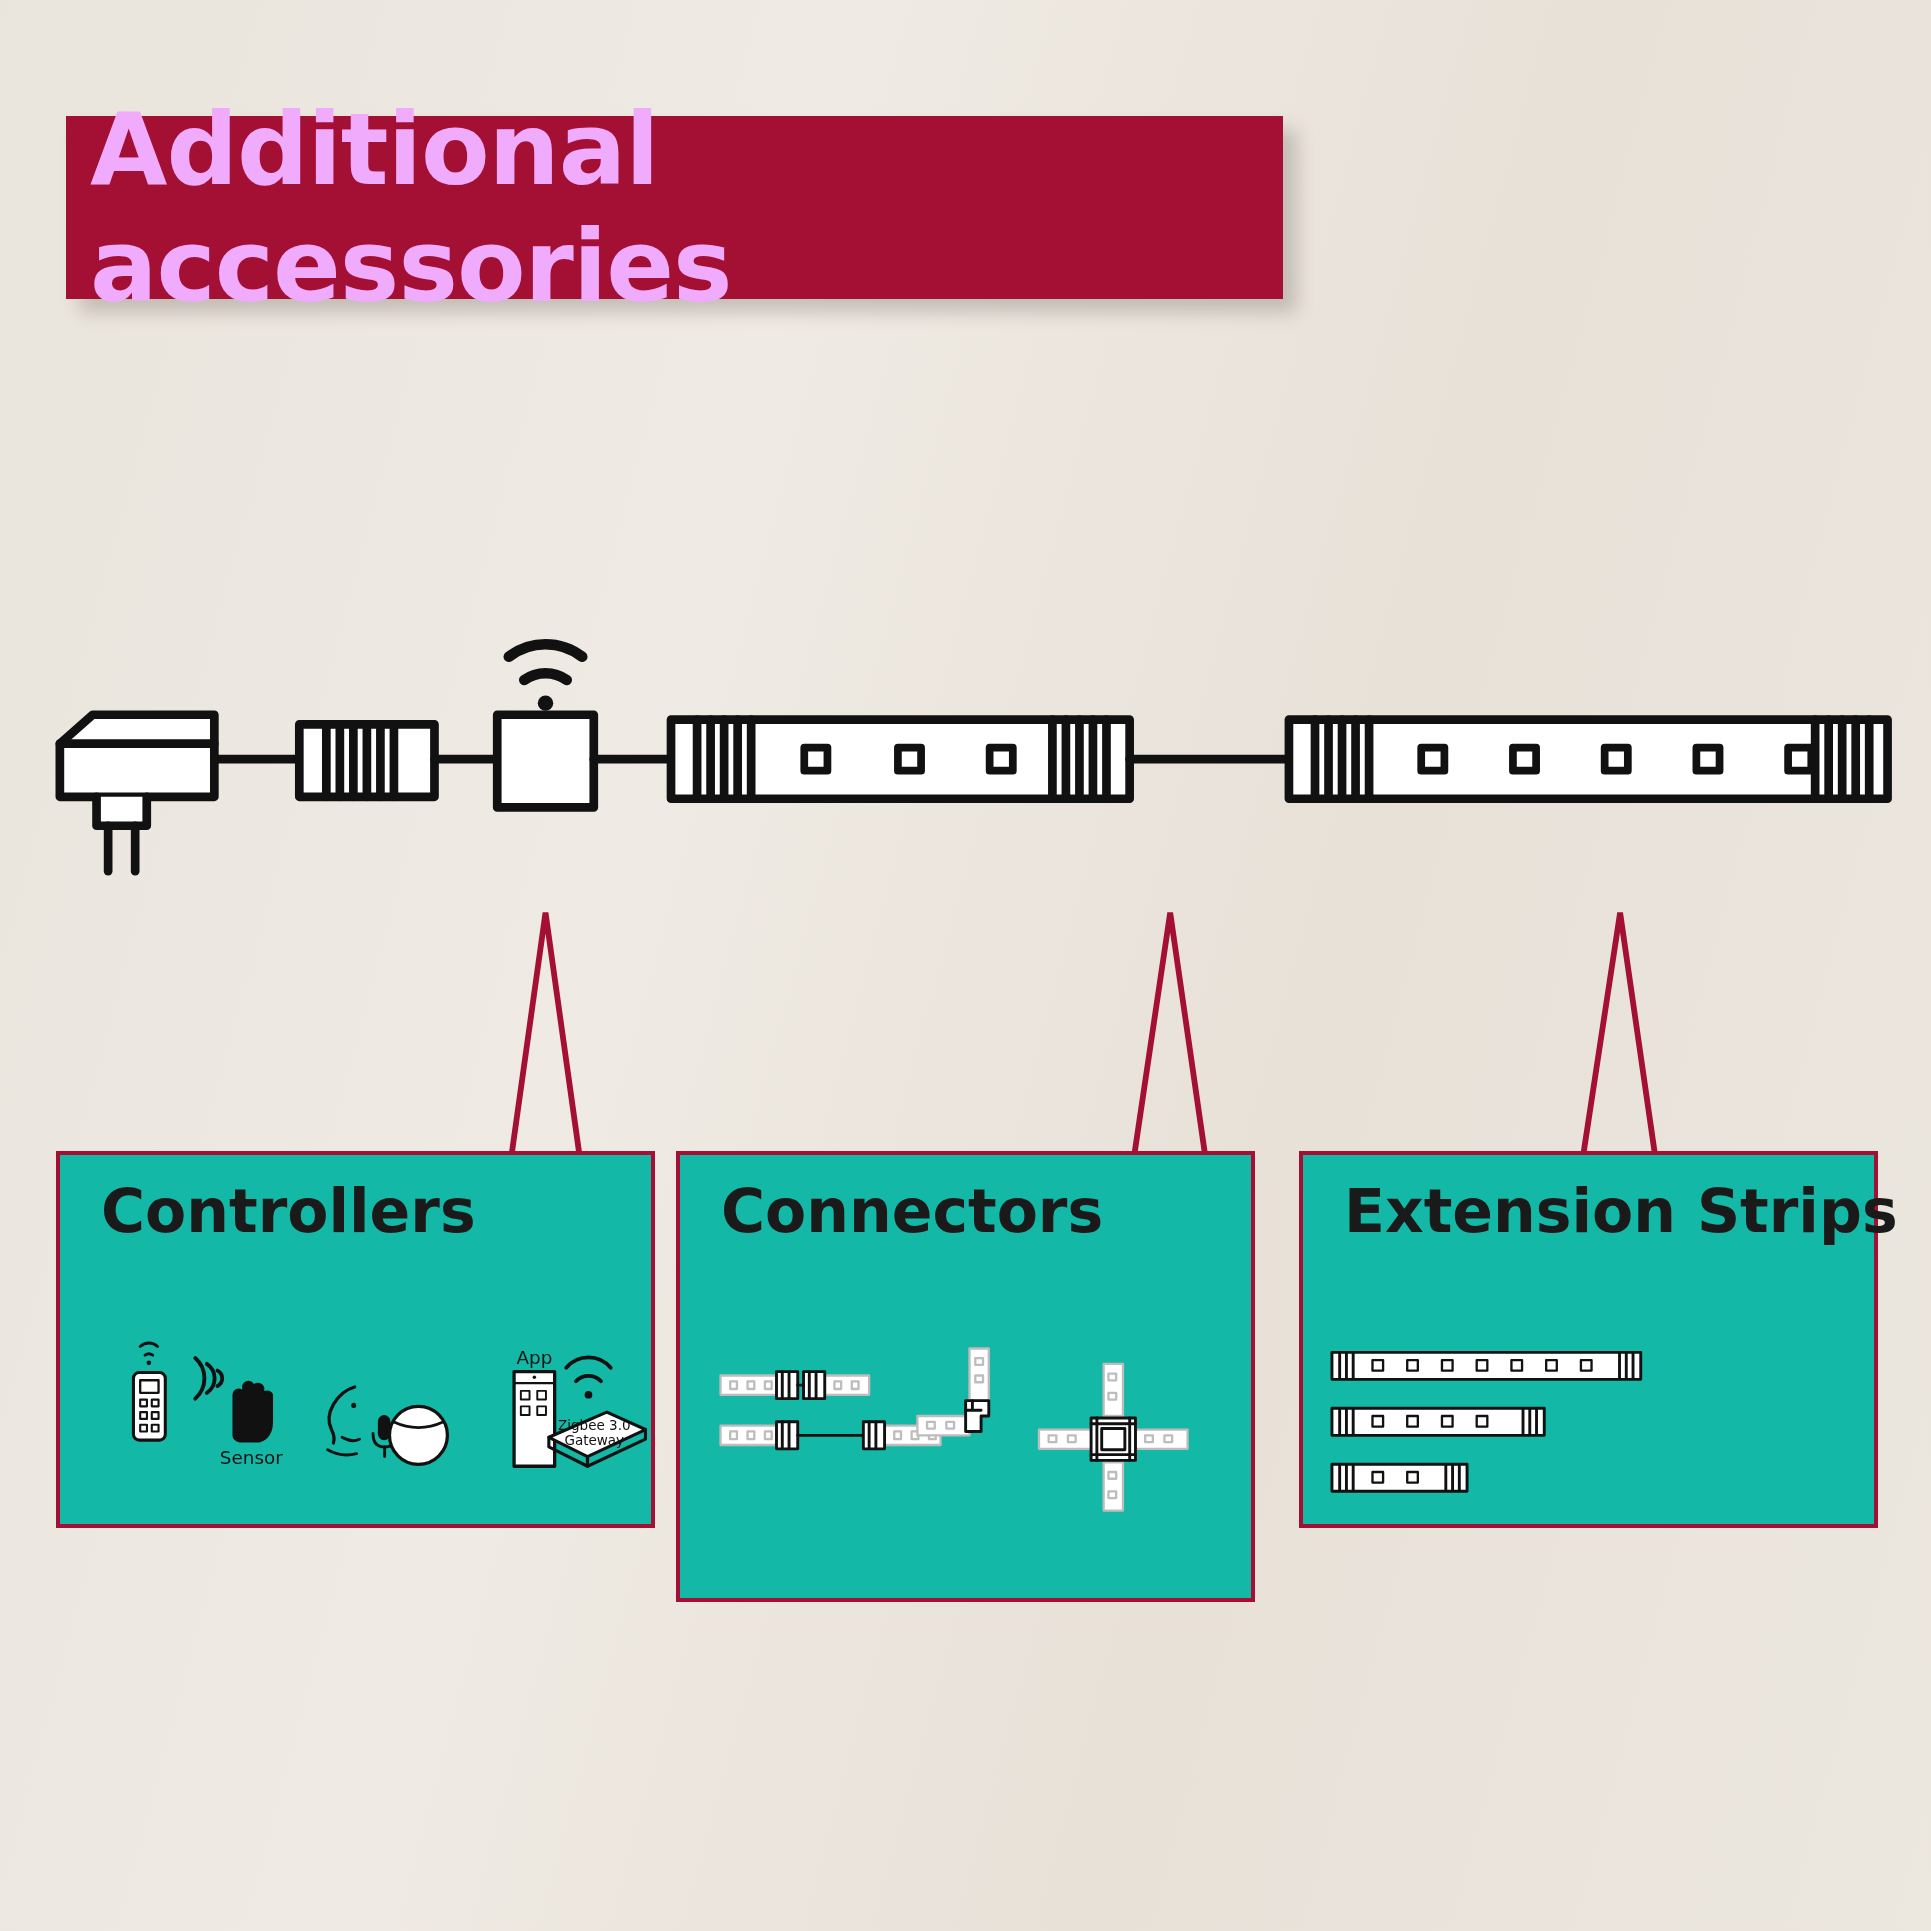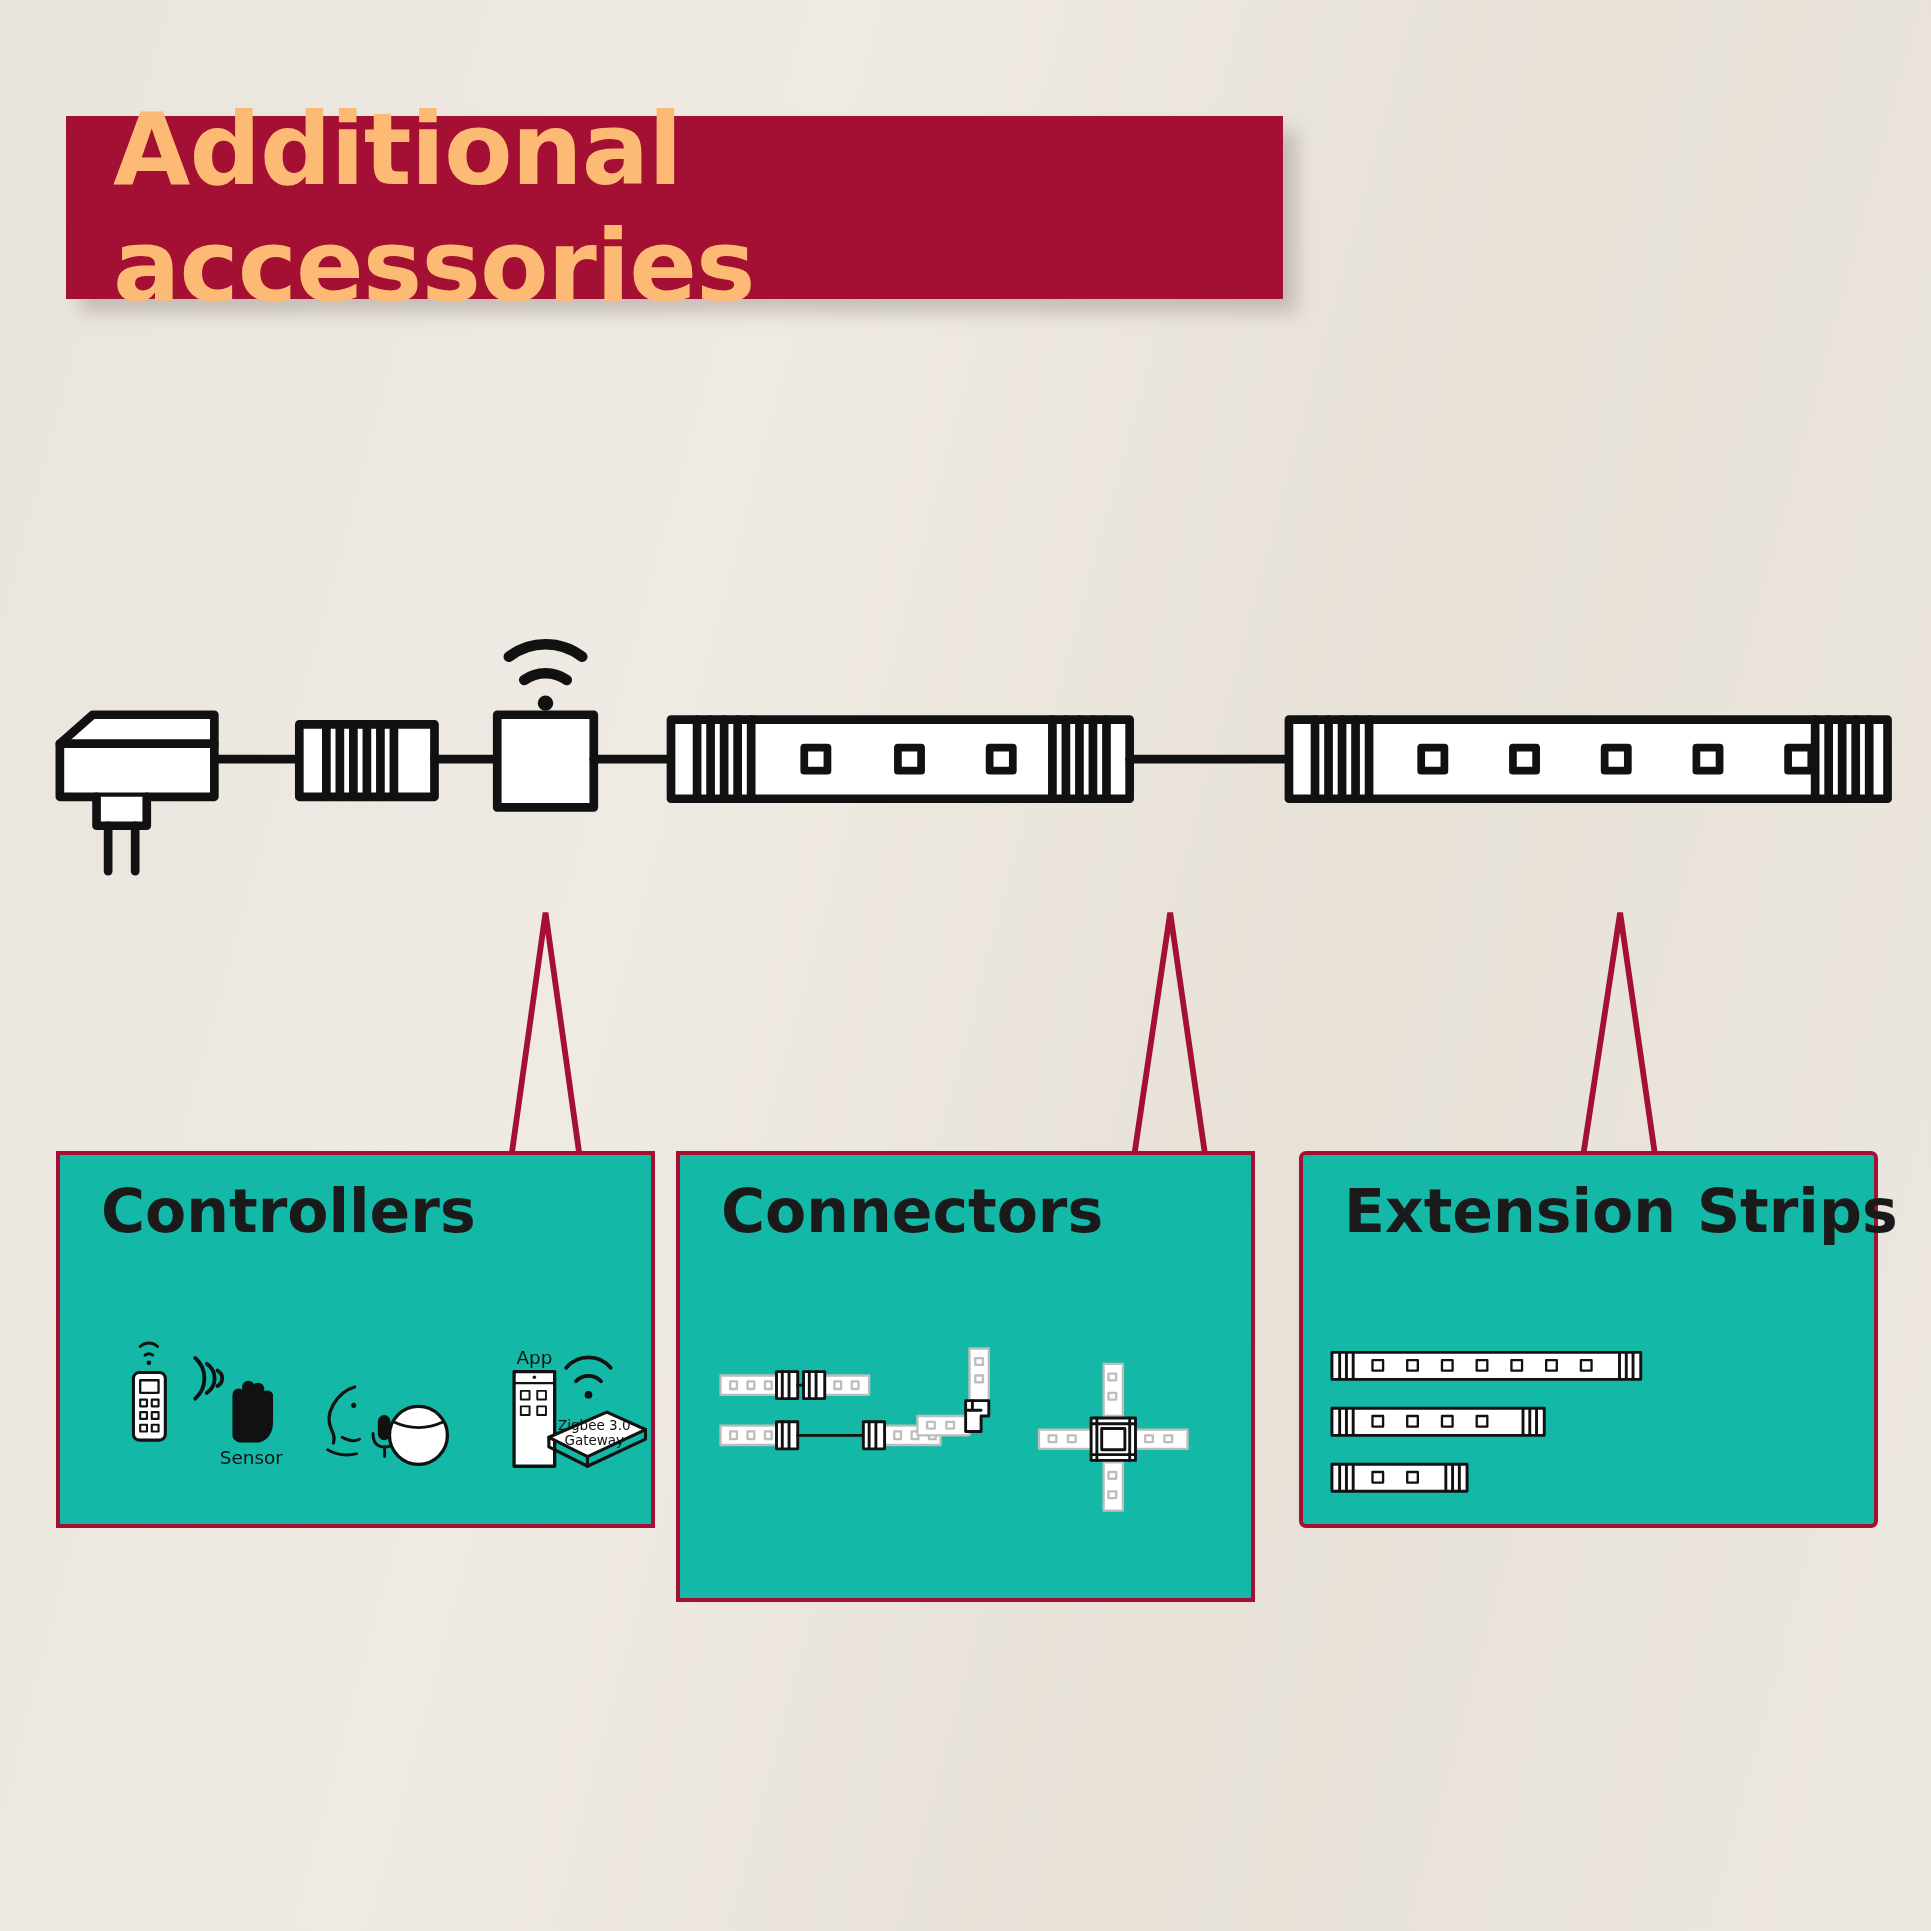--- a/index.html
+++ b/index.html
@@ -10,25 +10,25 @@
     overflow:hidden;
     position:relative;
   }
   .title-banner{
     position:absolute;left:66px;top:116px;width:1217px;height:183px;
     background:#a41034;
     box-shadow:13.5px 13.5px 17.4px rgba(90,80,75,0.28);
     display:flex;align-items:center;
   }
   .title-banner .title-text{
-    color:#fdba74;
+    color:#f0abfc;
     font-size:100px;
     font-weight:700;
     letter-spacing:-1px;
-    margin-left:47px;
+    margin-left:24px;
     font-family:"DejaVu Sans", sans-serif;
   }
 
   
   .chain{position:absolute;left:0;top:618px;width:1931px;height:290px;}
 
   
   .boxes{position:absolute;left:0;top:1139px;width:1931px;height:406px;}
   .box{
     position:absolute;
@@ -38,21 +38,21 @@
   }
   .box-title{
     position:absolute;
     top:21px;left:41px;
     font-size:60px;font-weight:700;color:#1a1a1a;
     font-family:"DejaVu Sans", sans-serif;
     white-space:nowrap;
   }
   #box-controllers{left:56px;top:11.6px;width:599px;height:377px;}
   #box-connectors{left:676px;top:11.6px;width:579px;height:451px;text-align:right;}
-  #box-extension{left:1299px;top:11.6px;width:579px;height:377px;border-radius:7px;}
+  #box-extension{left:1299px;top:11.6px;width:579px;height:377px;}
 
   .box-art{position:absolute;left:0;top:174px;width:100%;height:203px;}
 
   .small-label{
     font-family:"DejaVu Sans", sans-serif;
     font-size:19px;fill:#111;
   }
   .tiny-label{
     font-family:"DejaVu Sans", sans-serif;
     font-size:14px;fill:#111;

